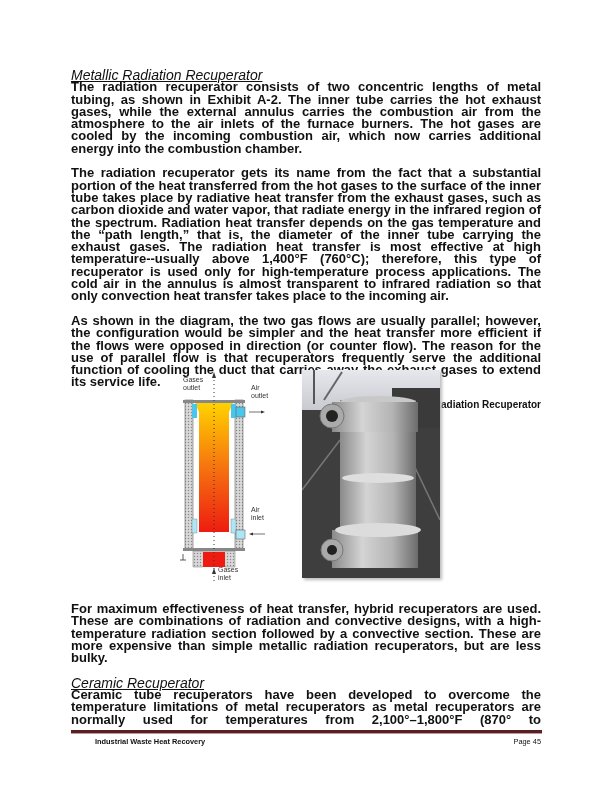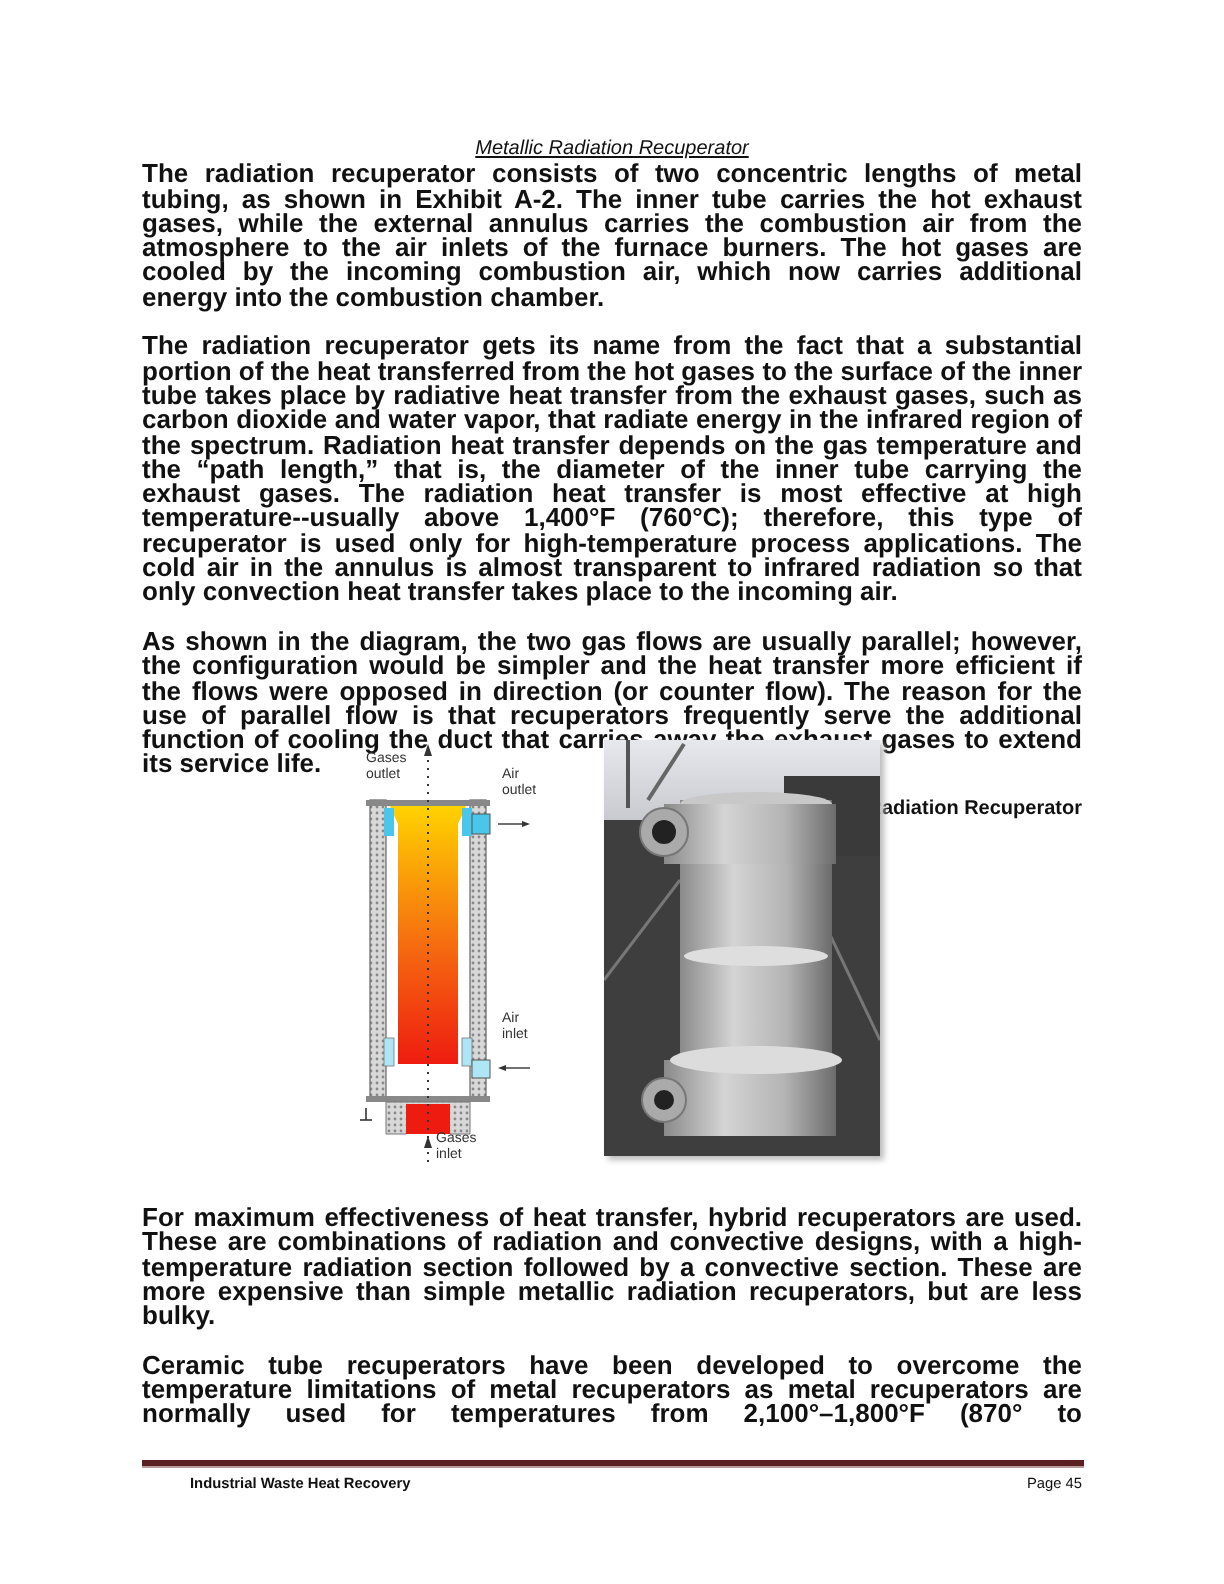--- a/index.html
+++ b/index.html
@@ -1,19 +1,19 @@
 <!DOCTYPE html>
 <html><head>
 <meta charset="utf-8">
 <style>
   html, body { margin:0; padding:0; background:#ffffff; }
   body { width:612px; height:792px; position:relative; overflow:hidden;
          font-family:"Liberation Sans", sans-serif; color:#111; }
   .page { position:absolute; left:71px; top:69px; width:470px; }
-  .heading { font-size:10px; font-style:italic; text-decoration:underline; line-height:12.3px; margin:0;text-align:center; }
+  .heading { font-size:14px; font-style:italic; text-decoration:underline; line-height:12.3px; margin:0; }
   .para { font-size:13px; line-height:12.3px; text-align:justify; margin:0;font-weight:bold; }
   .gap { height:12.3px; }
   .caption { font-size:10px; font-weight:bold; text-align:right; line-height:12px; margin:4px 0 0 0; }
   .figure { position:absolute; left:0; top:301px; width:470px; height:225px; }
   .diagram { position:absolute; left:104px; top:2px; width:112px; height:212px; }
   .photo { position:absolute; left:231px; top:0; width:138px; height:208px;
            box-shadow:2px 2px 3px #bbb; overflow:hidden; background:#4a4a4a; }
   .dlabel { position:absolute; font-size:7px; color:#333; line-height:8px; }
   .footer-rule { position:absolute; left:71px; top:730px; width:471px; height:3px; background:#5a1f22; }
   .footer-rule2 { position:absolute; left:71px; top:733px; width:471px; height:1px; background:#b89a9a; }
@@ -125,20 +125,21 @@
         <circle cx="30" cy="46" r="6" fill="#222"></circle>
         <circle cx="30" cy="180" r="11" fill="#aaa" stroke="#777"></circle>
         <circle cx="30" cy="180" r="5" fill="#222"></circle>
       </svg>
     </div>
   </div>
 
   <div style="position:absolute; top:534px; width:470px;">
     <p class="para">For maximum effectiveness of heat transfer, hybrid recuperators are used. These are combinations of radiation and convective designs, with a high-temperature radiation section followed by a convective section. These are more expensive than simple metallic radiation recuperators, but are less bulky.</p>
     <div class="gap"></div>
+    <p class="heading">Ceramic Recuperator</p>
     <p class="para" style="text-align-last:justify">Ceramic tube recuperators have been developed to overcome the temperature limitations of metal recuperators as metal recuperators are normally used for temperatures from 2,100°–1,800°F (870° to</p>
   </div>
 </div>
 
 <div class="footer-rule"></div>
 <div class="footer-rule2"></div>
 <div class="footer-left">Industrial Waste Heat Recovery</div>
 <div class="footer-right">Page 45</div>
 
 </body></html>

